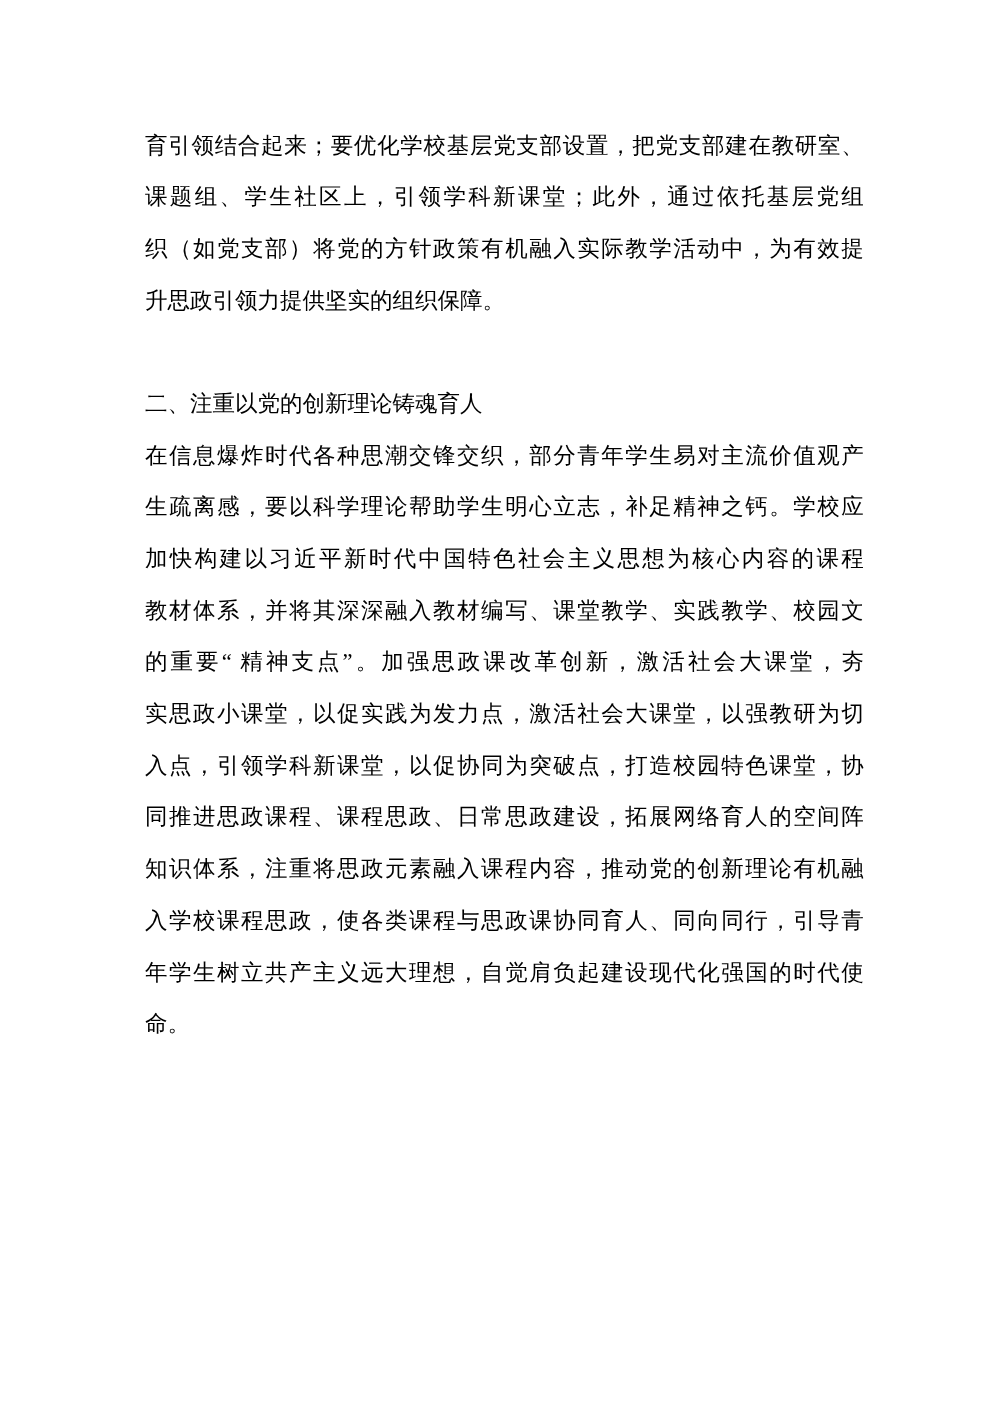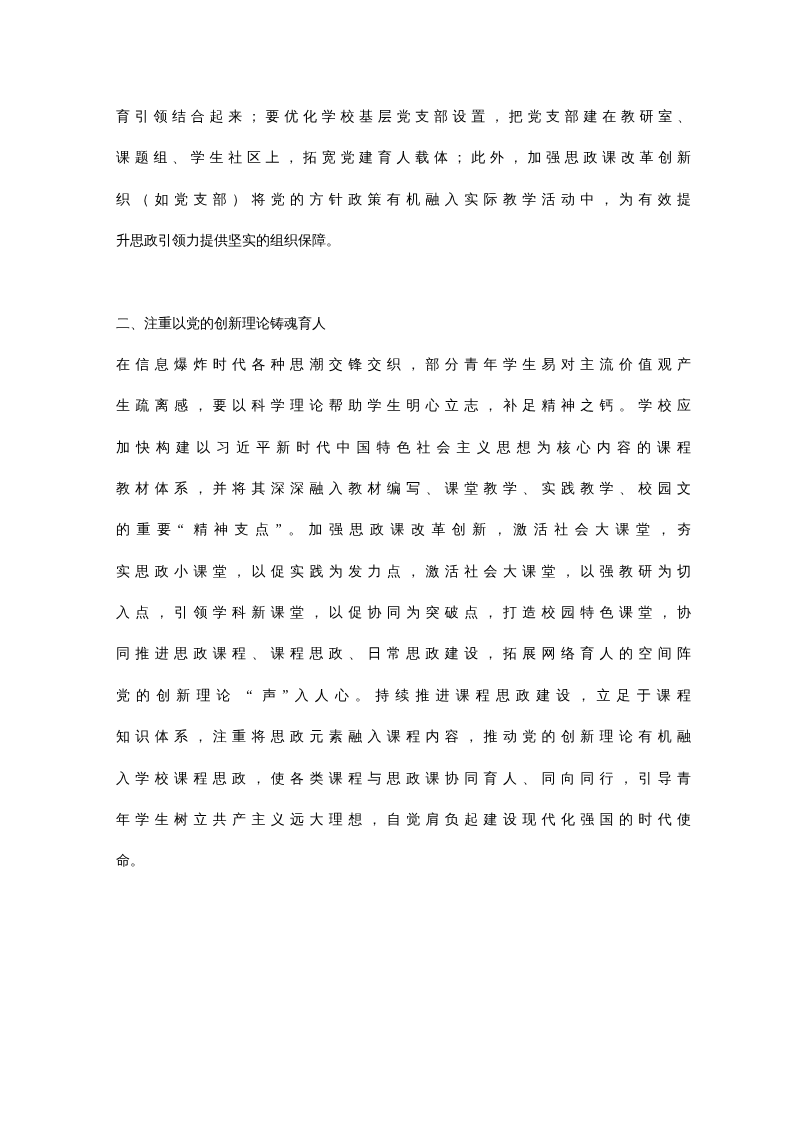--- a/index.html
+++ b/index.html
@@ -17,56 +17,55 @@
   }
   .doc-body {
     position: absolute;
     left: 116px;
     top: 96px;
     width: 575px;
   }
   .section { margin: 0; }
   .section.heading { margin-top: 41.35px; }
   .line {
-    font-size: 14px;
+    font-size: 18px;
     line-height: 41.35px;
     height: 41.35px;
     overflow: hidden;
     text-align: left;
     white-space: normal;
   }
   .line.just {
     text-align: justify;
     text-align-last: justify;
     text-justify: inter-character;
   }
 </style>
 </head>
 <body>
 
 <div class="doc-body">
   <div id="doc-body-inner">
       <div class="section paragraph">
         <div class="line just">育引领结合起来；要优化学校基层党支部设置，把党支部建在教研室、</div>
-        <div class="line just">课题组、学生社区上，拓宽党建育人载体；此外，加强思政课改革创新</div>
+        <div class="line just">课题组、学生社区上，引领学科新课堂；此外，通过依托基层党组</div>
         <div class="line just">织（如党支部）将党的方针政策有机融入实际教学活动中，为有效提</div>
         <div class="line">升思政引领力提供坚实的组织保障。</div>
       </div>
       <div class="section heading">
         <div class="line">二、注重以党的创新理论铸魂育人</div>
       </div>
       <div class="section paragraph">
         <div class="line just">在信息爆炸时代各种思潮交锋交织，部分青年学生易对主流价值观产</div>
         <div class="line just">生疏离感，要以科学理论帮助学生明心立志，补足精神之钙。学校应</div>
         <div class="line just">加快构建以习近平新时代中国特色社会主义思想为核心内容的课程</div>
         <div class="line just">教材体系，并将其深深融入教材编写、课堂教学、实践教学、校园文</div>
         <div class="line just">的重要“ 精神支点”。加强思政课改革创新，激活社会大课堂，夯</div>
         <div class="line just">实思政小课堂，以促实践为发力点，激活社会大课堂，以强教研为切</div>
         <div class="line just">入点，引领学科新课堂，以促协同为突破点，打造校园特色课堂，协</div>
         <div class="line just">同推进思政课程、课程思政、日常思政建设，拓展网络育人的空间阵</div>
-        <div class="line just">党的创新理论 “ 声”入人心。持续推进课程思政建设，立足于课程</div>
         <div class="line just">知识体系，注重将思政元素融入课程内容，推动党的创新理论有机融</div>
         <div class="line just">入学校课程思政，使各类课程与思政课协同育人、同向同行，引导青</div>
         <div class="line just">年学生树立共产主义远大理想，自觉肩负起建设现代化强国的时代使</div>
         <div class="line">命。</div>
       </div>
     </div>
 </div>
 
 </body></html>

